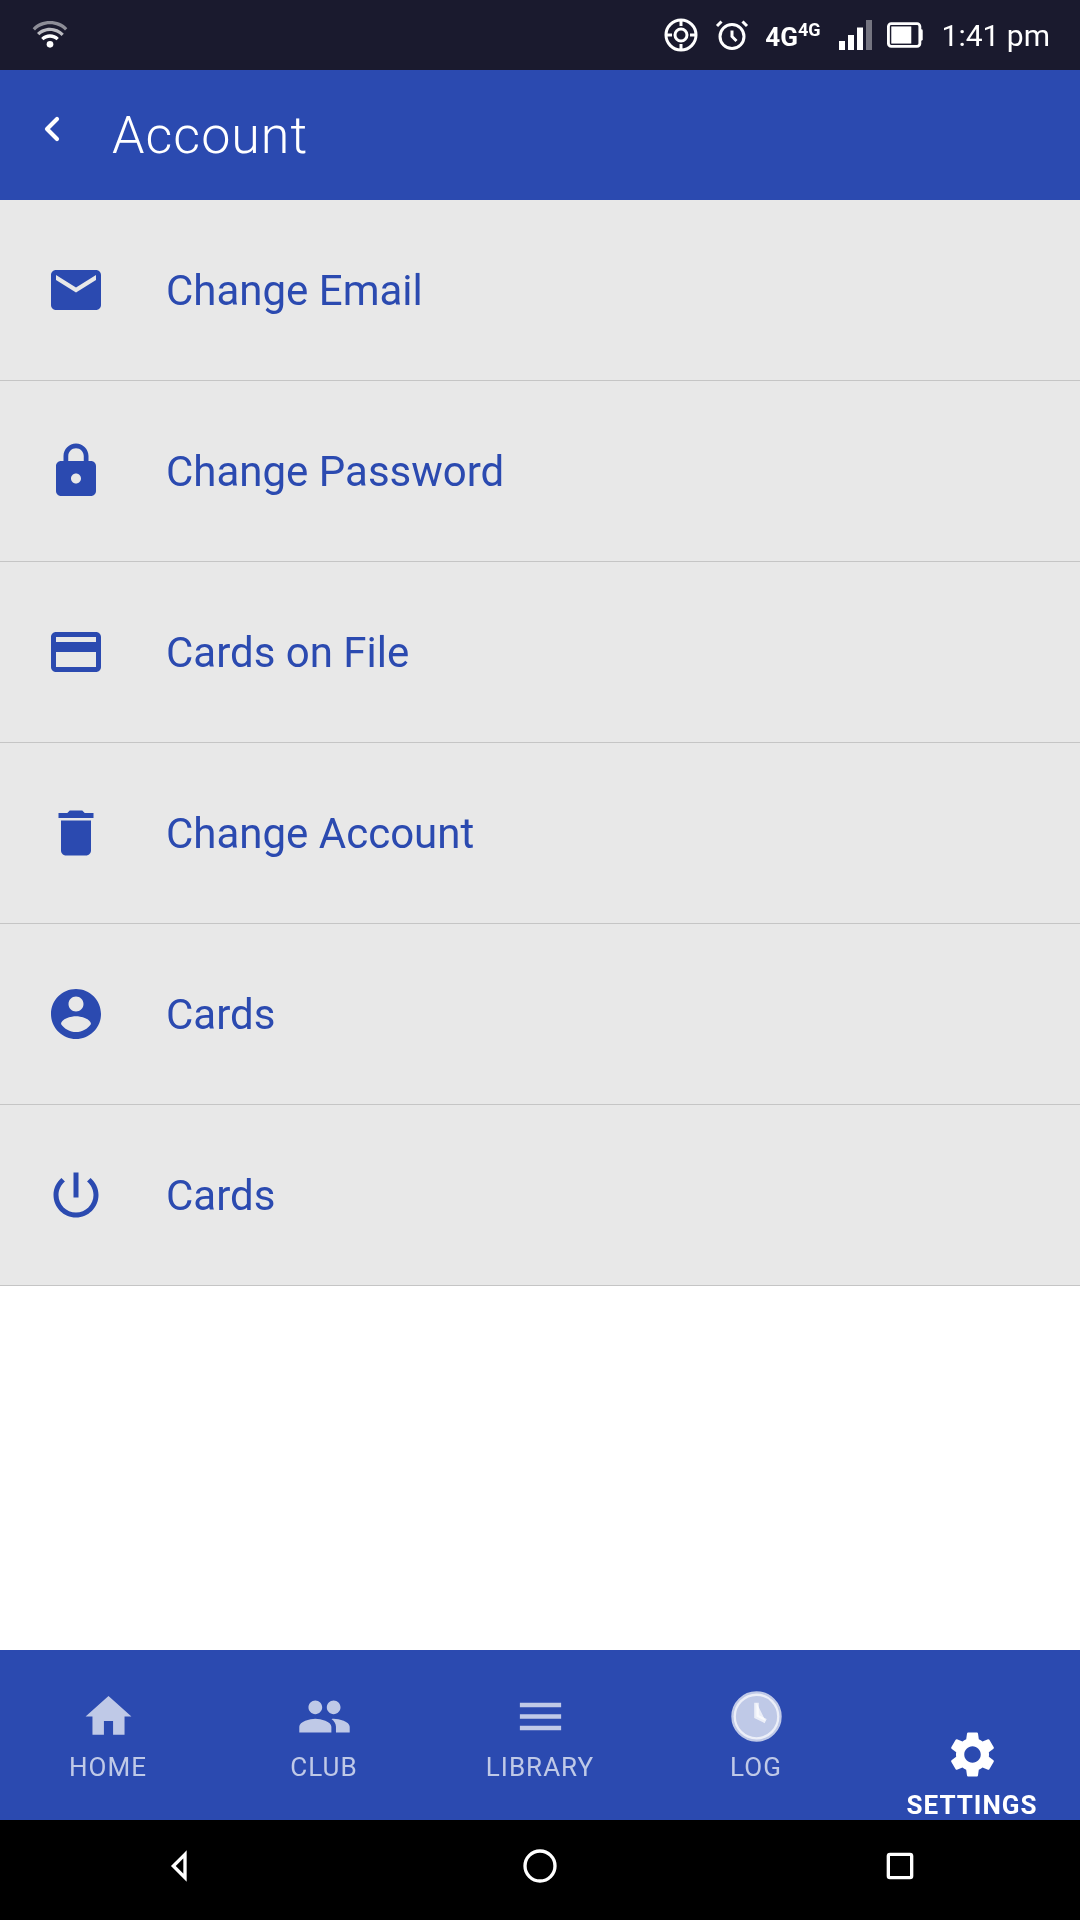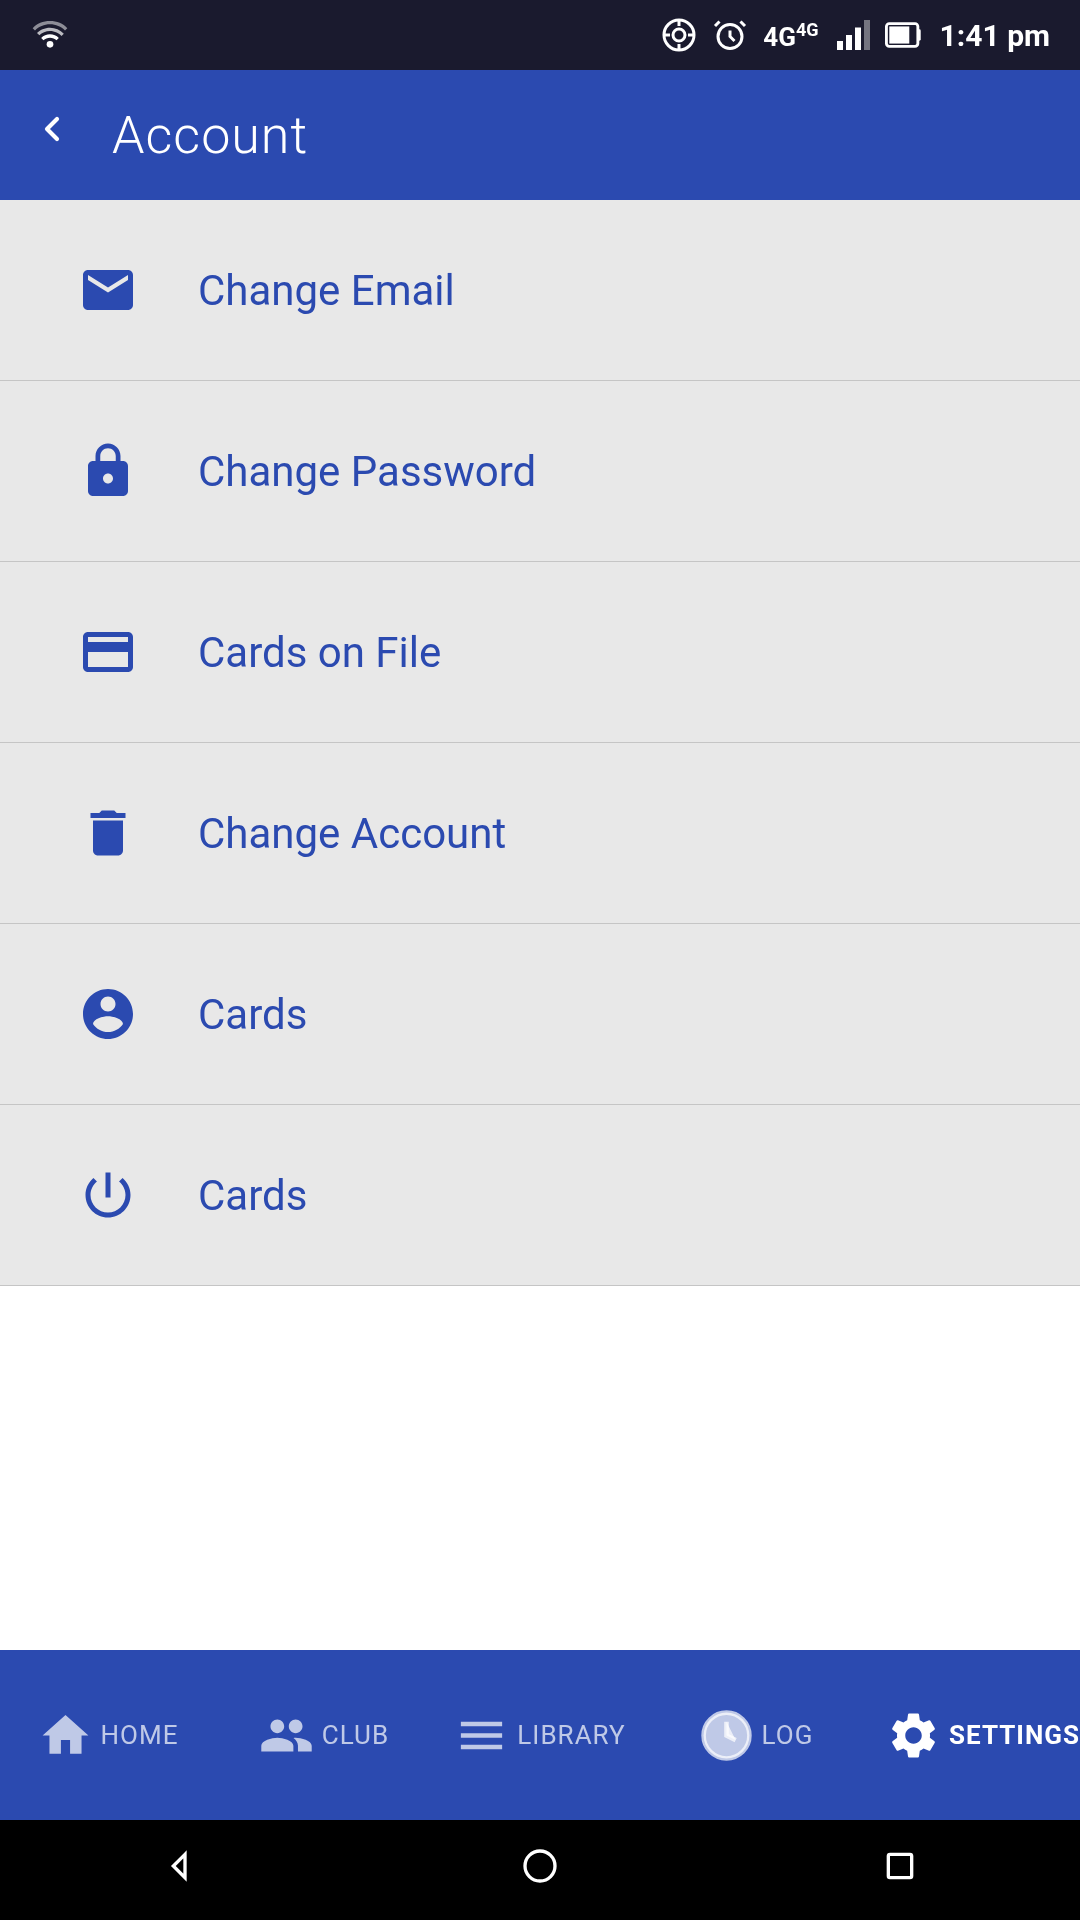--- a/index.html
+++ b/index.html
@@ -71,21 +71,21 @@
 
     
     .menu-list {
       background: #e8e8e8;
       width: 100%;
     }
 
     .menu-item {
       display: flex;
       align-items: center;
-      padding: 50px 68px;
+      padding: 50px 36px;
       border-bottom: 1px solid #c5c5c5;
       cursor: pointer;
       background: #e8e8e8;
     }
 
     .menu-item:first-child {
       border-top: none;
     }
 
     .menu-icon {
@@ -124,20 +124,21 @@
       width: 100%;
       height: 170px;
       background: #2b4ab0;
       display: flex;
       align-items: center;
       justify-content: space-around;
     }
 
     .nav-item {
       display: flex;
+      flex-direction: column;
       align-items: center;
       justify-content: center;
       cursor: pointer;
       color: rgba(255, 255, 255, 0.7);
       flex: 1;
       height: 100%;
       gap: 8px;
     }
 
     .nav-item.active {
@@ -223,21 +224,21 @@
         <rect x="8" y="12" width="4" height="10"></rect>
         <rect x="14" y="7" width="4" height="15"></rect>
         <rect x="20" y="2" width="4" height="20" opacity="0.4"></rect>
       </svg>
 
     <svg width="40" height="36" viewBox="0 0 28 20" fill="none" xmlns="http://www.w3.org/2000/svg">
       <rect x="1" y="2" width="22" height="16" rx="2" stroke="white" stroke-width="2"></rect>
       <rect x="3" y="4" width="14" height="12" fill="white"></rect>
       <path d="M24 7v6" stroke="white" stroke-width="2" stroke-linecap="round"></path>
     </svg>
-    <span style="font-size:30px; font-weight:700;">1:41 pm</span>
+    <span style="font-size:30px; font-weight:400;">1:41 pm</span>
   </div>
 </div>
 
 <div class="header">
   <div class="back-button">
     <svg width="40" height="60" viewBox="0 0 24 24" fill="none" stroke="white" stroke-width="2.5" stroke-linecap="round" stroke-linejoin="round">
       <polyline points="15 18 9 12 15 6"></polyline>
     </svg>
   </div>
   <span class="header-title">Account</span>

